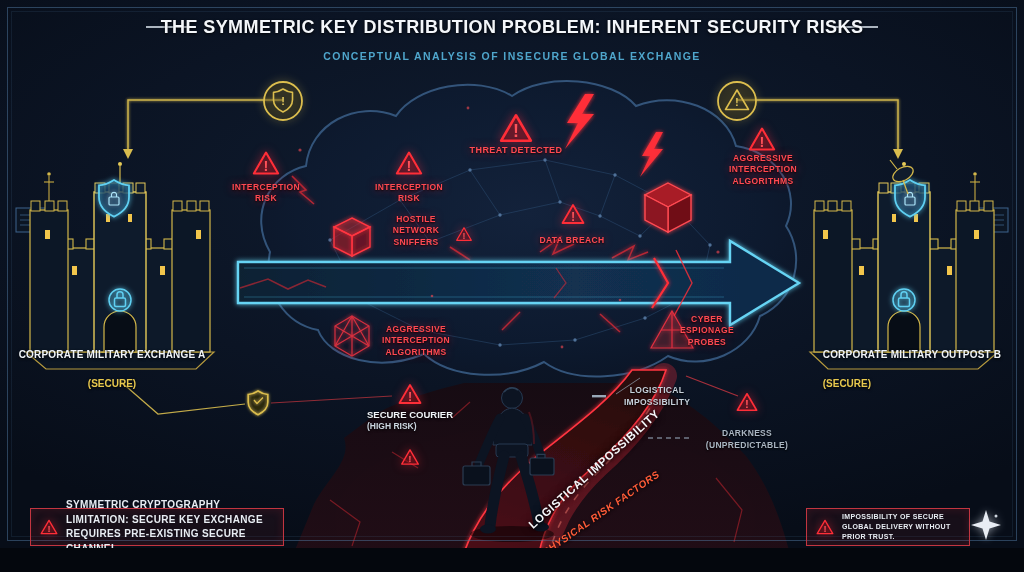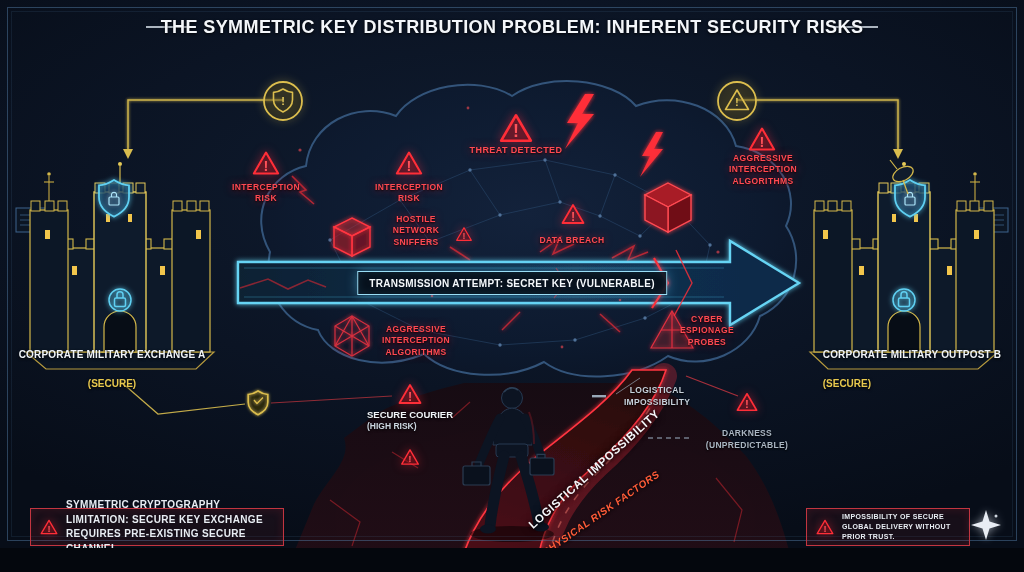--- a/index.html
+++ b/index.html
@@ -294,20 +294,21 @@
         <circle cx="620" cy="300" r="1.3"></circle>
     </g>
   </svg>
 
   <div class="frame"></div>
   <div class="frame-inner"></div>
 
   <div class="abs title-line" style="left:146px;top:26px;width:44px"></div>
   <div class="abs title-line" style="left:834px;top:26px;width:44px"></div>
   <div class="abs title">THE SYMMETRIC KEY DISTRIBUTION PROBLEM: INHERENT SECURITY RISKS</div>
+  <div class="abs subtitle">CONCEPTUAL ANALYSIS OF INSECURE GLOBAL EXCHANGE</div>
 
   <span class="badge" style="left:283px;top:101px;width:44px;height:44px">
     <svg viewBox="0 0 44 44">
       <circle cx="22" cy="22" r="19"></circle>
       <path class="glyph" d="M22 10 c3.5,2.3 7,3.3 9.5,3.4 v7.3 c0,6.1 -4.2,9.8 -9.5,12.3 c-5.3,-2.5 -9.5,-6.2 -9.5,-12.3 v-7.3 c2.5,-0.1 6,-1.1 9.5,-3.4 Z"></path>
       <text x="22" y="26">!</text>
     </svg>
   </span>
   <span class="badge" style="left:737px;top:101px;width:44px;height:44px">
     <svg viewBox="0 0 44 44">
@@ -374,21 +375,20 @@
 
   <div class="abs ctr lbl-red lbl-threat nowrap" style="left:516px;top:150px">THREAT DETECTED</div>
   <div class="abs ctr lbl-red" style="left:266px;top:193px;width:82px">INTERCEPTION RISK</div>
   <div class="abs ctr lbl-red" style="left:409px;top:193px;width:82px">INTERCEPTION RISK</div>
   <div class="abs ctr lbl-red" style="left:763px;top:170px;width:92px">AGGRESSIVE INTERCEPTION ALGORITHMS</div>
   <div class="abs ctr lbl-red" style="left:416px;top:231px;width:70px">HOSTILE NETWORK SNIFFERS</div>
   <div class="abs ctr lbl-red nowrap" style="left:572px;top:241px">DATA BREACH</div>
   <div class="abs ctr lbl-red" style="left:416px;top:341px;width:92px">AGGRESSIVE INTERCEPTION ALGORITHMS</div>
   <div class="abs ctr lbl-red" style="left:707px;top:331px;width:78px">CYBER ESPIONAGE PROBES</div>
 
-  <div class="abs banner">TRANSMISSION ATTEMPT: SECRET KEY (VULNERABLE)</div>
 
   <div class="abs ctr" style="left:112px;top:369px;text-align:center">
     <div class="outpost-name">CORPORATE MILITARY EXCHANGE A</div>
     <div class="outpost-status">(SECURE)</div>
   </div>
   <div class="abs ctr" style="left:912px;top:369px;text-align:left">
     <div class="outpost-name">CORPORATE MILITARY OUTPOST B</div>
     <div class="outpost-status">(SECURE)</div>
   </div>
 

